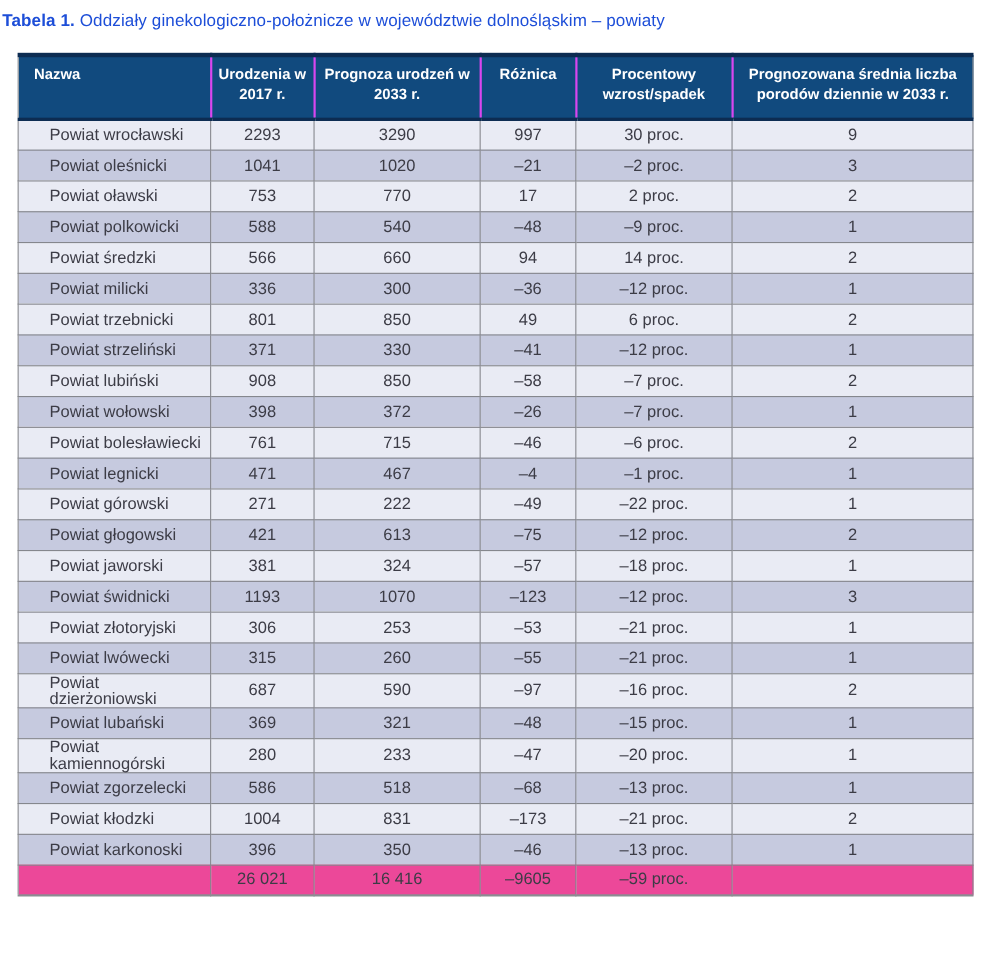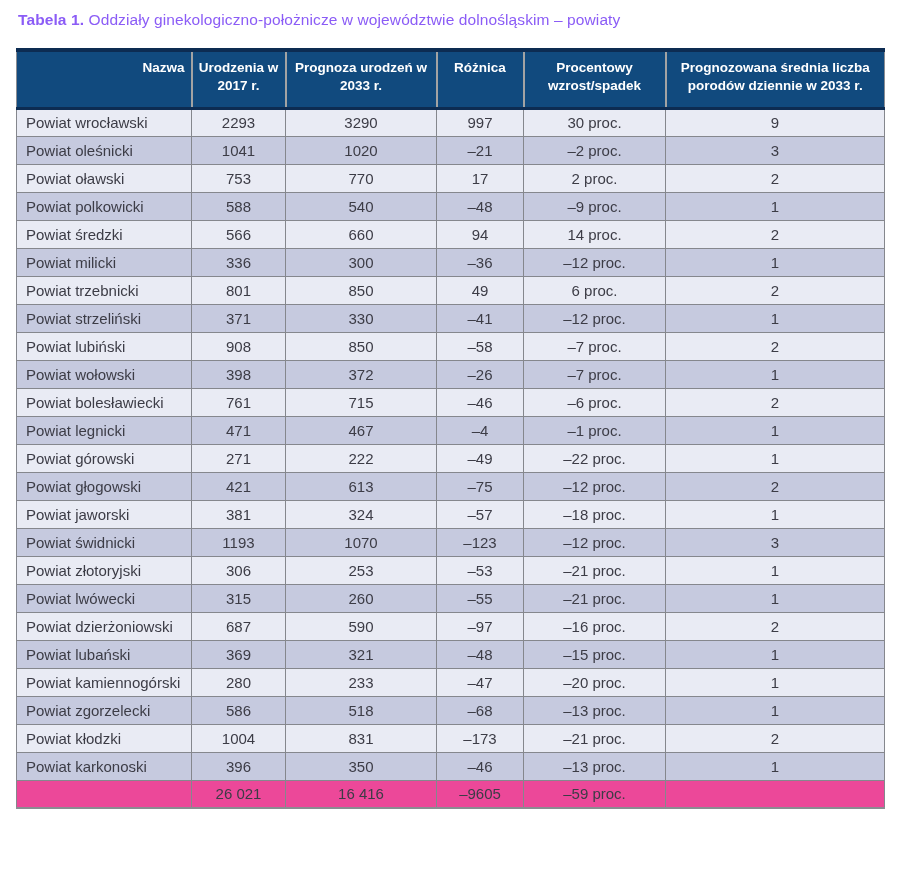--- a/index.html
+++ b/index.html
@@ -10,24 +10,24 @@
   }
   .page {
     position: relative;
     width: 900px;
     height: 890px;
     background: #ffffff;
     overflow: hidden;
   }
   .doc-title {
     position: absolute;
-    left: 18px;
+    left: 2px;
     top: 11px;
     font-size: 15.5px;
-    color: #8b5cf6;
+    color: #1d4ed8;
     letter-spacing: 0.1px;
     white-space: nowrap;
   }
   .doc-title .bold { font-weight: bold; }
   table.powiaty {
     position: absolute;
     left: 16px;
     top: 48px;
     width: 868px;
     border-collapse: collapse;
@@ -47,43 +47,43 @@
   thead tr { height: 58px; }
   thead th {
     background: #114a7e;
     color: #ffffff;
     font-size: 13.5px;
     font-weight: bold;
     text-align: center;
     vertical-align: top;
     padding: 7px 6px 4px 6px;
     line-height: 1.35;
-    border-left: 2px solid #a3a3a3;
+    border-left: 2px solid #d946ef;
     border-bottom: 3px solid #0d2c52;
     box-sizing: border-box;
   }
   thead th:first-child {
-    text-align: right;
-    padding-left: 3px;
+    text-align: left;
+    padding-left: 14px;
     border-left: none;
   }
 
   tbody td, tfoot td {
     height: 28px;
     box-sizing: border-box;
     font-size: 15px;
     color: #3c3c46;
     text-align: center;
     padding: 0 4px;
     border: 1px solid #85878d;
     line-height: 1;
   }
   tbody td.name-cell, tfoot td.name-cell {
     text-align: left;
-    padding-left: 9px;
+    padding-left: 28px;
   }
   tbody tr:nth-child(odd)  { background: #e9ebf4; }
   tbody tr:nth-child(even) { background: #c6cadf; }
   tfoot tr { background: #ec4899; }
 </style>
 </head>
 <body>
 
 <div class="page">
 

